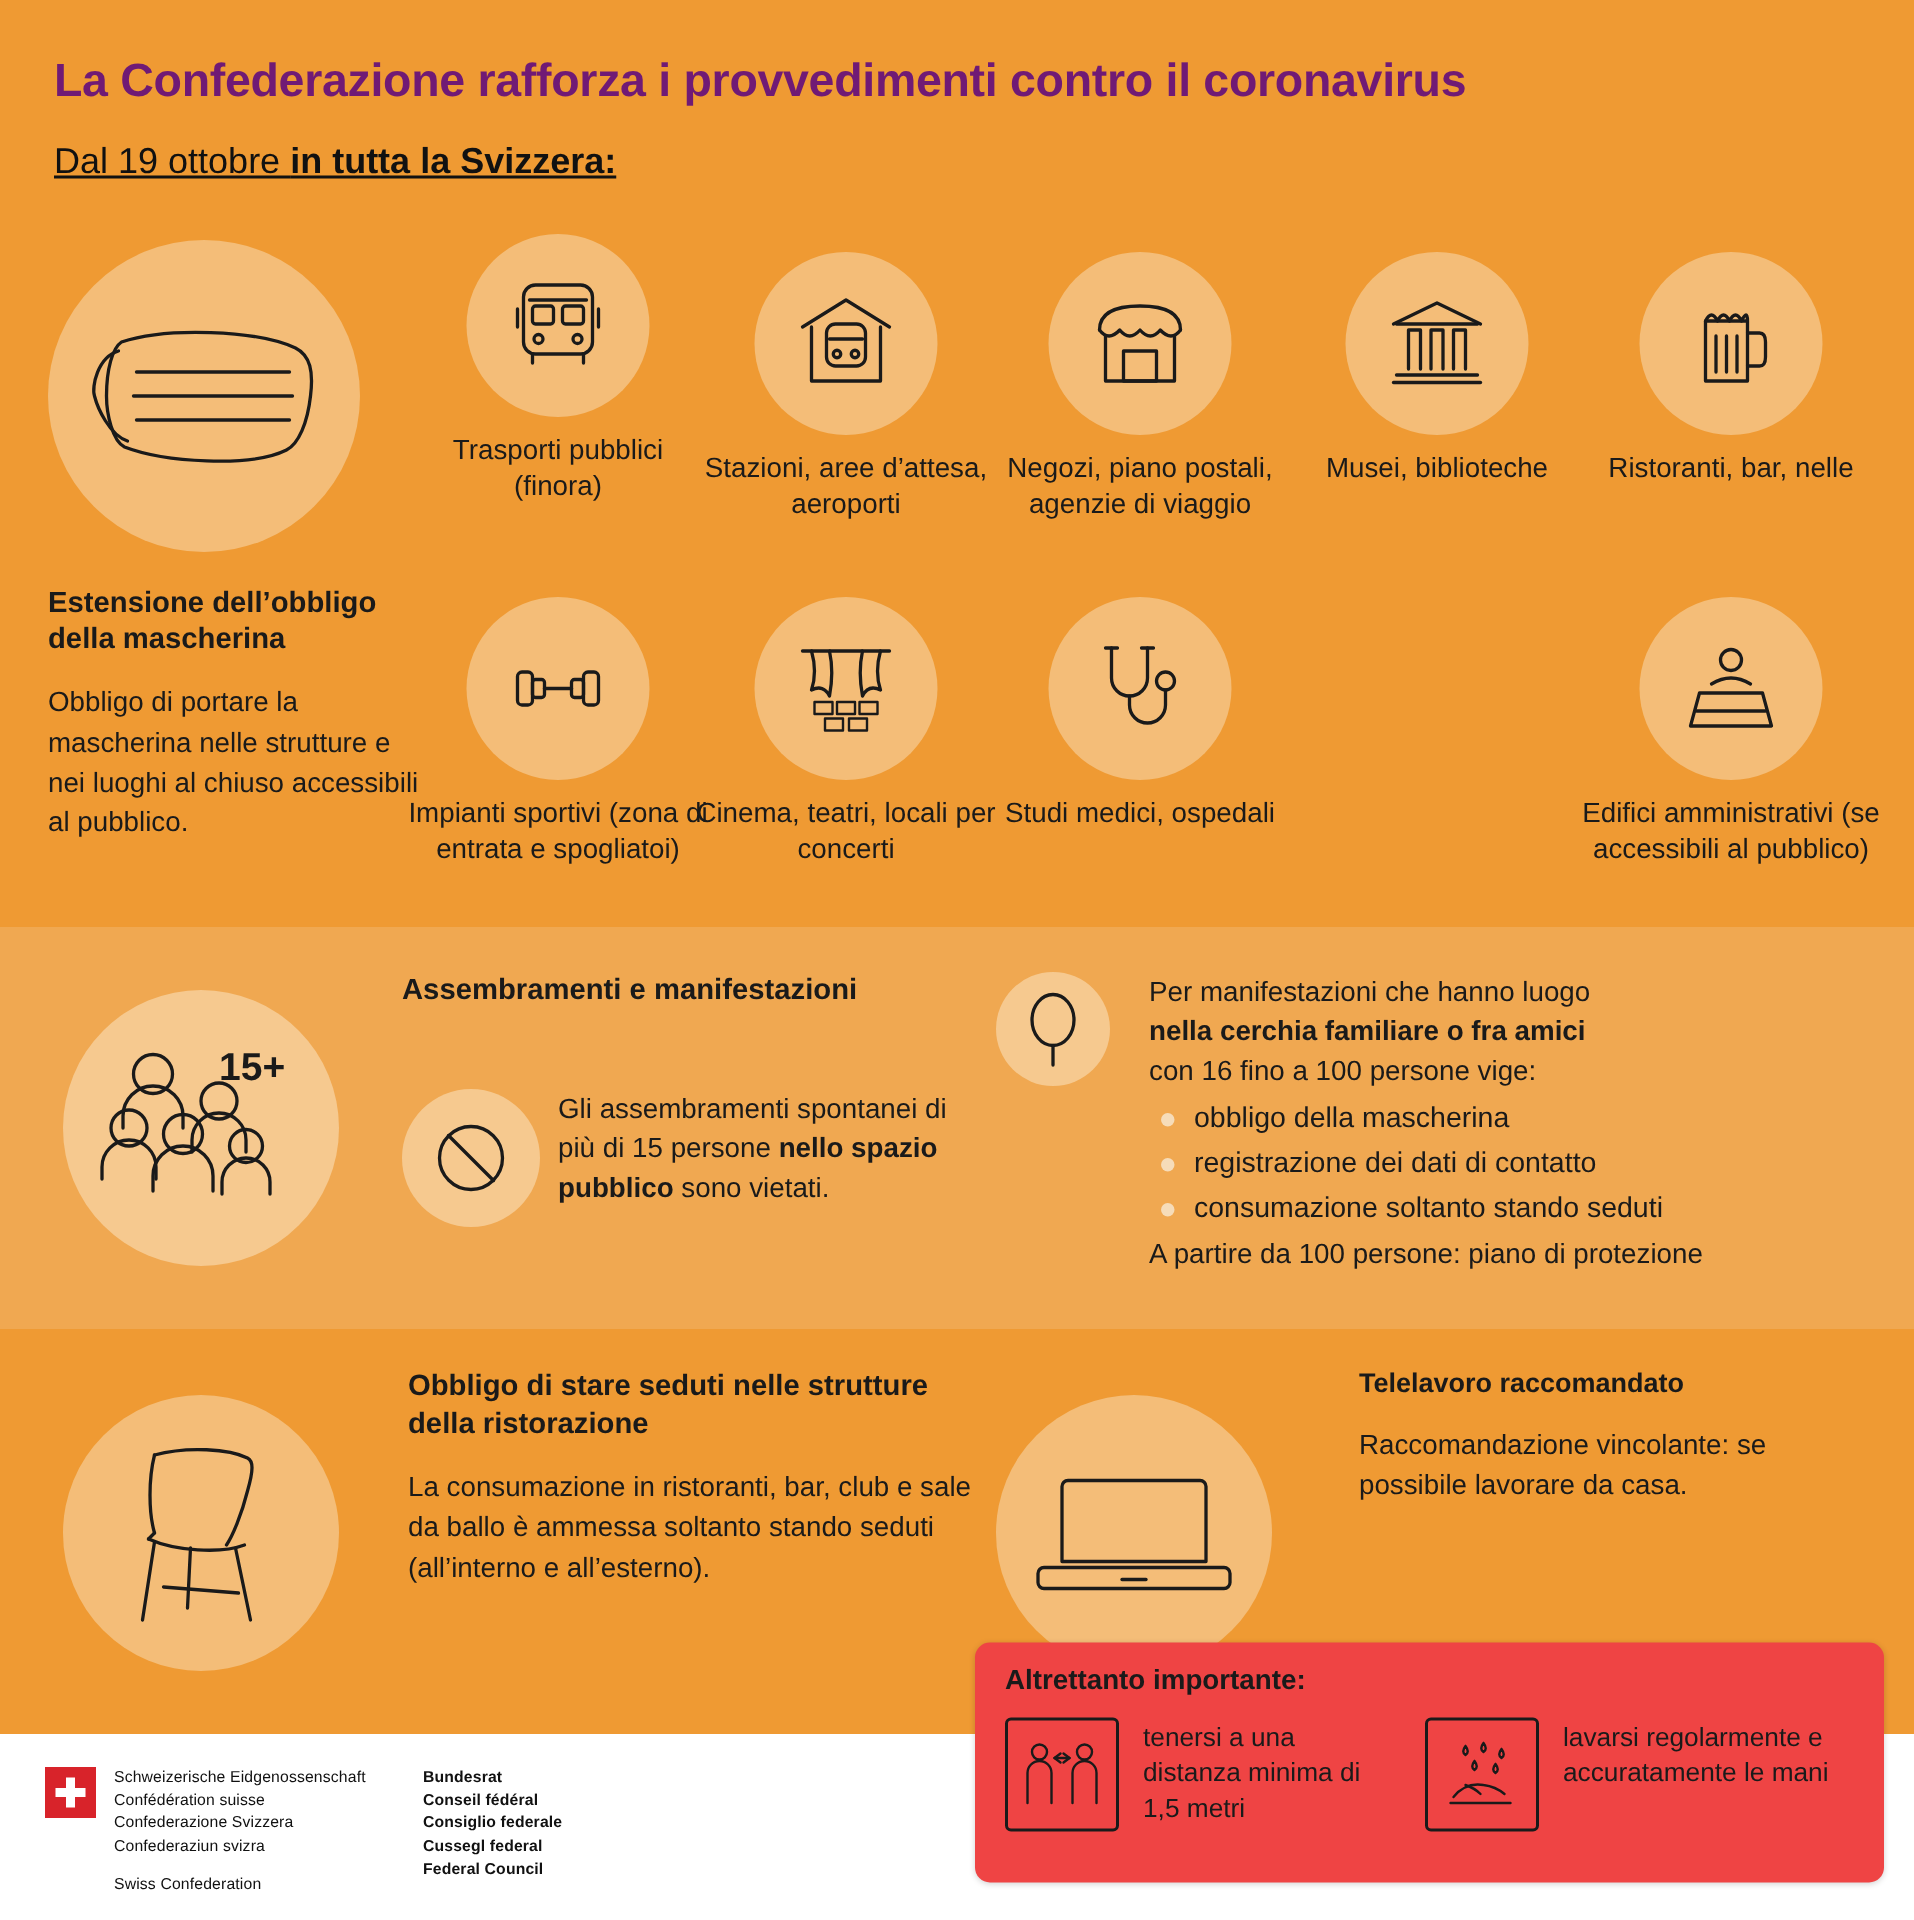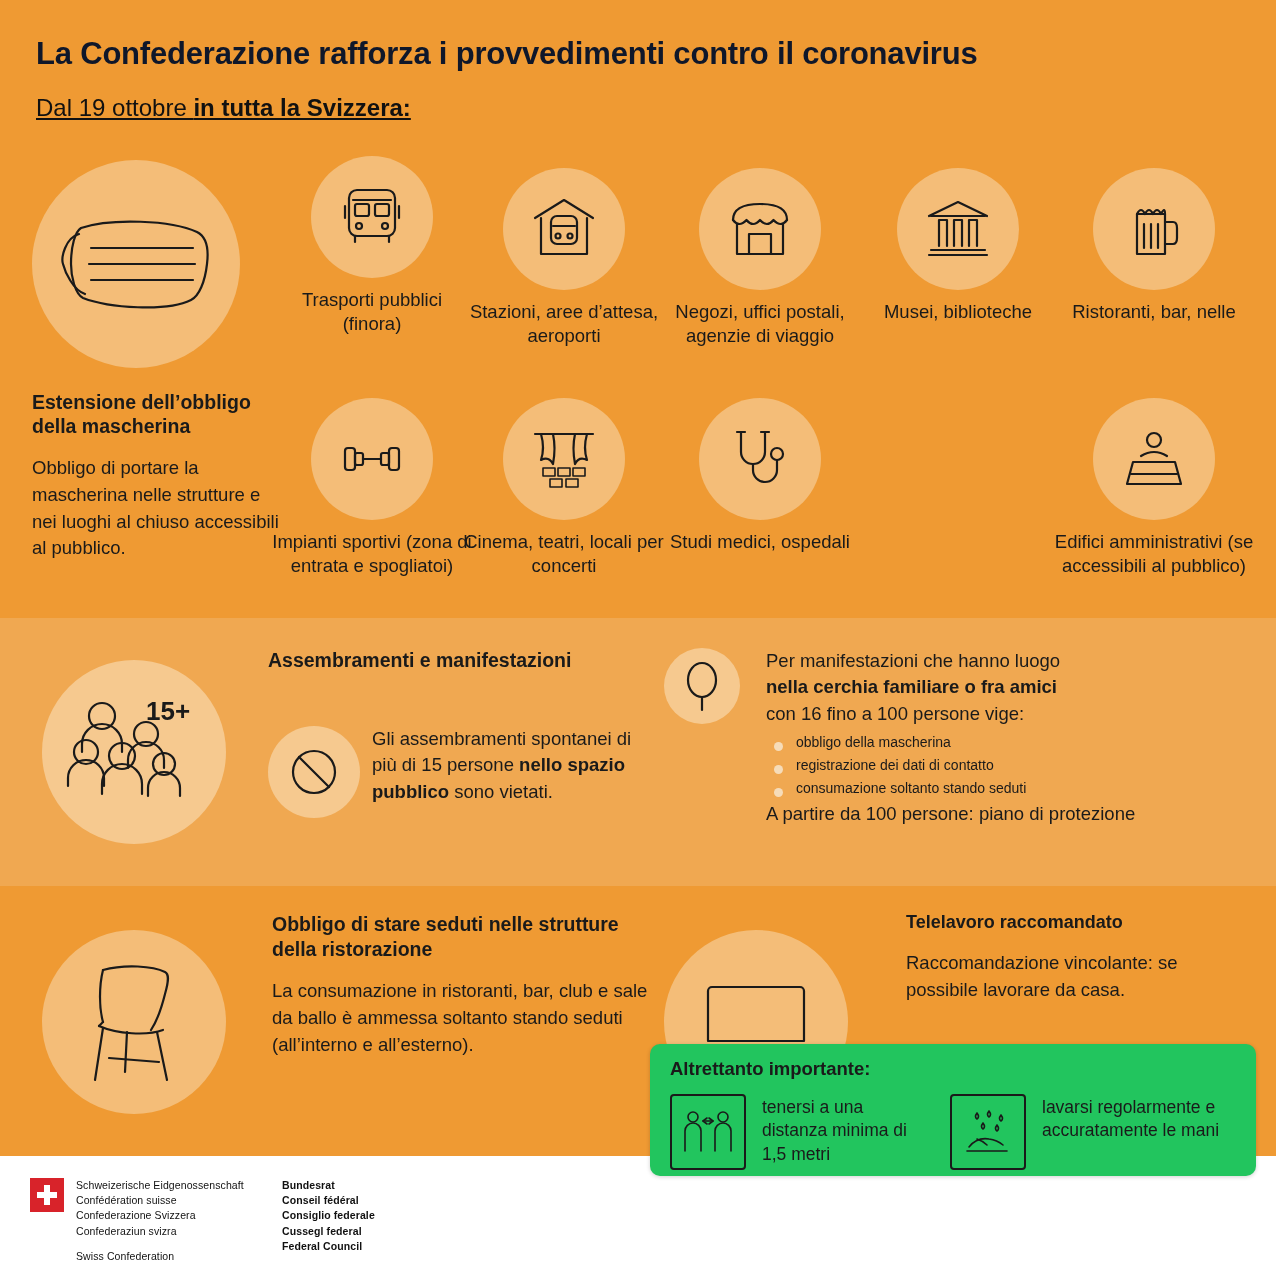--- a/index.html
+++ b/index.html
@@ -47,21 +47,21 @@
     background: #ffffff;
   }
 
   
   .title {
     position: absolute;
     left: 36px; top: 36px;
     font-size: 31px;
     font-weight: bold;
     letter-spacing: -0.2px;
-    color: #0f172a;
+    color: #701a75;
   }
   .subtitle {
     position: absolute;
     left: 36px; top: 94px;
     font-size: 24px;
     color: #111;
     text-decoration: underline;
   }
   .subtitle b { font-weight: bold; }
 
@@ -146,21 +146,21 @@
     position: absolute;
     left: 766px; top: 648px;
     width: 490px;
     font-size: 18.5px; line-height: 1.42;
   }
   .bullets { margin: 6px 0 0 0; padding: 0; list-style: none; }
   .bullets li {
     position: relative;
     padding-left: 30px;
     margin-bottom: 3px;
-    font-size: 14px;
+    font-size: 19px;
   }
   .bullets li:before {
     content: "";
     position: absolute;
     left: 8px; top: 9px;
     width: 9px; height: 9px;
     border-radius: 50%;
     background: #f6dcb9;
   }
   .events-foot { margin-top: 0; font-size: 18.5px; }
@@ -188,23 +188,23 @@
   .home-text {
     position: absolute;
     left: 906px; top: 950px;
     width: 340px;
     font-size: 18.5px; line-height: 1.45;
   }
 
   
   .card {
     position: absolute;
-    left: 650px; top: 1044px;
-    width: 606px; height: 132px;
-    background: #22c55e;
+    left: 650px; top: 1095px;
+    width: 606px; height: 160px;
+    background: #ef4444;
     border-radius: 10px;
     box-shadow: 0 1px 4px rgba(0,0,0,0.18);
   }
   .card-title {
     position: absolute;
     left: 20px; top: 14px;
     font-size: 18.5px; font-weight: bold;
   }
   .card-box {
     position: absolute;
@@ -303,21 +303,21 @@
 
   <div class="grid-item" style="left:660px; top:168px;">
     <div class="gc">
       <svg width="74" height="74" viewBox="0 0 74 74">
         <path class="ln" d="M10 28 C10 18 18 12 37 12 C56 12 64 18 64 28"></path>
         <path class="ln" d="M10 28 q6 8 13.5 0 q6.5 8 13.5 0 q7 8 13.5 0 q7.5 8 13.5 0"></path>
         <path class="ln" d="M14 32 V62 H60 V32"></path>
         <rect class="ln" x="26" y="42" width="22" height="20"></rect>
       </svg>
     </div>
-    <div class="cap">Negozi, uffici postali, agenzie di viaggio</div>
+    <div class="cap">Negozi, piano postali, agenzie di viaggio</div>
   </div>
 
   <div class="grid-item" style="left:858px; top:168px;">
     <div class="gc">
       <svg width="74" height="74" viewBox="0 0 74 74">
         <path class="ln" d="M8 24 L37 10 L66 24"></path>
         <path class="ln" d="M10 24 H64"></path>
         <path class="ln" d="M18 28 V54 M18 28 h8 V54"></path>
         <path class="ln" d="M33 28 V54 M33 28 h8 V54"></path>
         <path class="ln" d="M48 28 V54 M48 28 h8 V54"></path>

